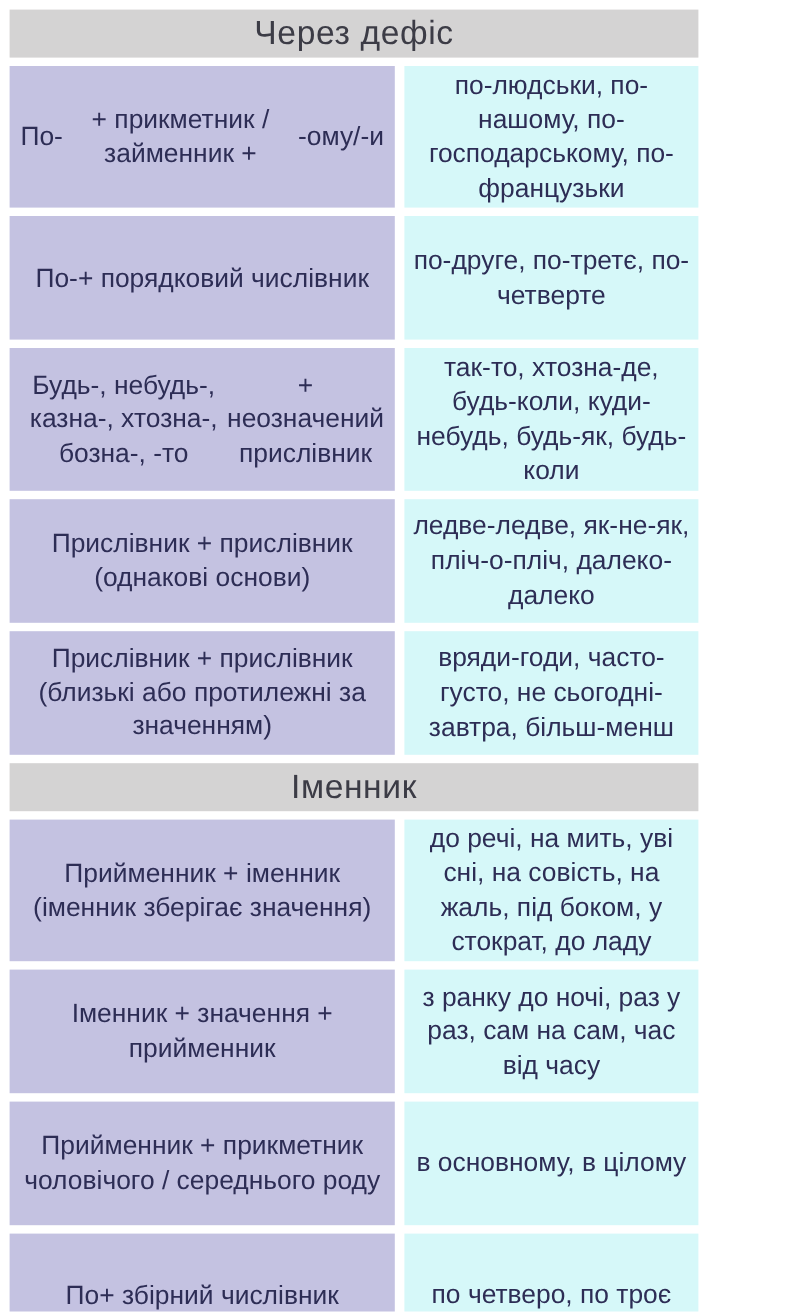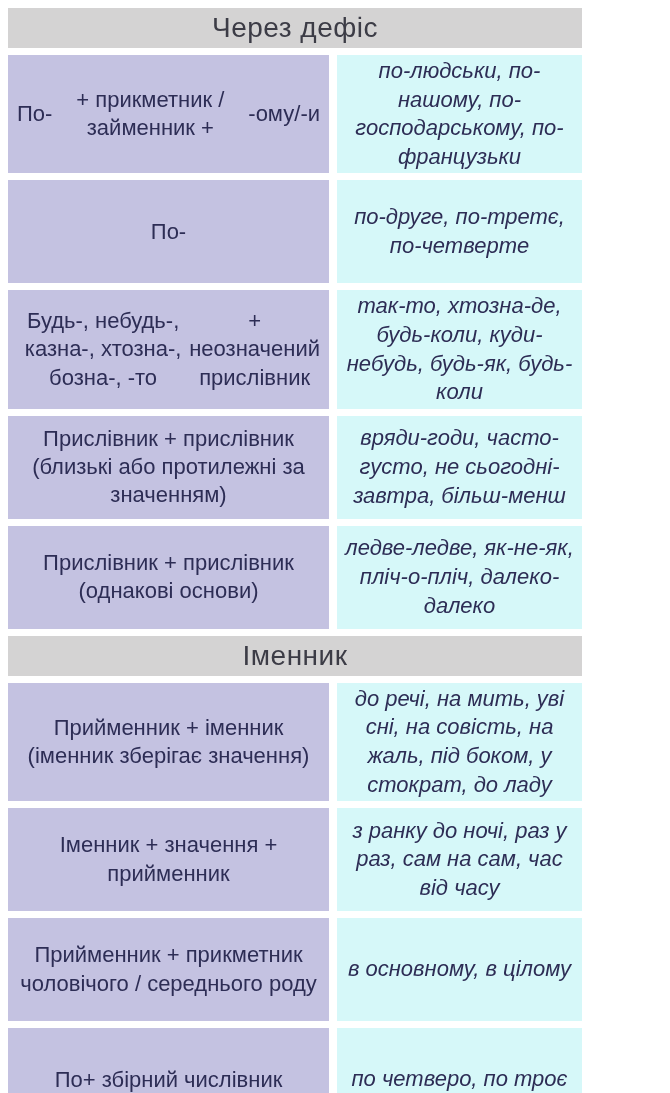--- a/index.html
+++ b/index.html
@@ -58,21 +58,20 @@
     flex: 1 1 auto;
     box-sizing: border-box;
     background: var(--example-bg, #d6f8f9);
     display: flex;
     align-items: center;
     justify-content: center;
     text-align: center;
     padding: 2px 5px;
     font-size: 22px;
     line-height: 1.3;
-    font-style: italic;
     color: var(--text, #2d2d55);
   }
 </style>
 </head>
 <body>
 
 <div class="wrap" id="table-root">
     <div class="section-header">Через дефіс</div>
     <div class="row">
       <div class="rule-cell">
@@ -80,41 +79,42 @@
         <span> + прикметник / займенник + </span>
         <b>-ому</b>
         <span> / </span>
         <b>-и</b>
       </div>
       <div class="example-cell">по-людськи, по-нашому, по-господарському, по-французьки</div>
     </div>
     <div class="row">
       <div class="rule-cell">
         <b>По-</b>
+        <span> + порядковий числівник</span>
       </div>
       <div class="example-cell">по-друге, по-третє, по-четверте</div>
     </div>
     <div class="row">
       <div class="rule-cell">
         <b>Будь-, небудь-, казна-, хтозна-, бозна-, -то</b>
         <span> + неозначений прислівник</span>
       </div>
       <div class="example-cell">так-то, хтозна-де, будь-коли, куди-небудь, будь-як, будь-коли</div>
     </div>
     <div class="row">
       <div class="rule-cell">
+        <span>Прислівник + прислівник (однакові основи)</span>
+      </div>
+      <div class="example-cell">ледве-ледве, як-не-як, пліч-о-пліч, далеко-далеко</div>
+    </div>
+    <div class="row">
+      <div class="rule-cell">
         <span>Прислівник + прислівник (близькі або протилежні за значенням)</span>
       </div>
       <div class="example-cell">вряди-годи, часто-густо, не сьогодні-завтра, більш-менш</div>
-    </div>
-    <div class="row">
-      <div class="rule-cell">
-        <span>Прислівник + прислівник (однакові основи)</span>
-      </div>
-      <div class="example-cell">ледве-ледве, як-не-як, пліч-о-пліч, далеко-далеко</div>
     </div>
     <div class="section-header">Іменник</div>
     <div class="row">
       <div class="rule-cell">
         <span>Прийменник + іменник (іменник зберігає значення)</span>
       </div>
       <div class="example-cell">до речі, на мить, уві сні, на совість, на жаль, під боком, у стократ, до ладу</div>
     </div>
     <div class="row">
       <div class="rule-cell">

